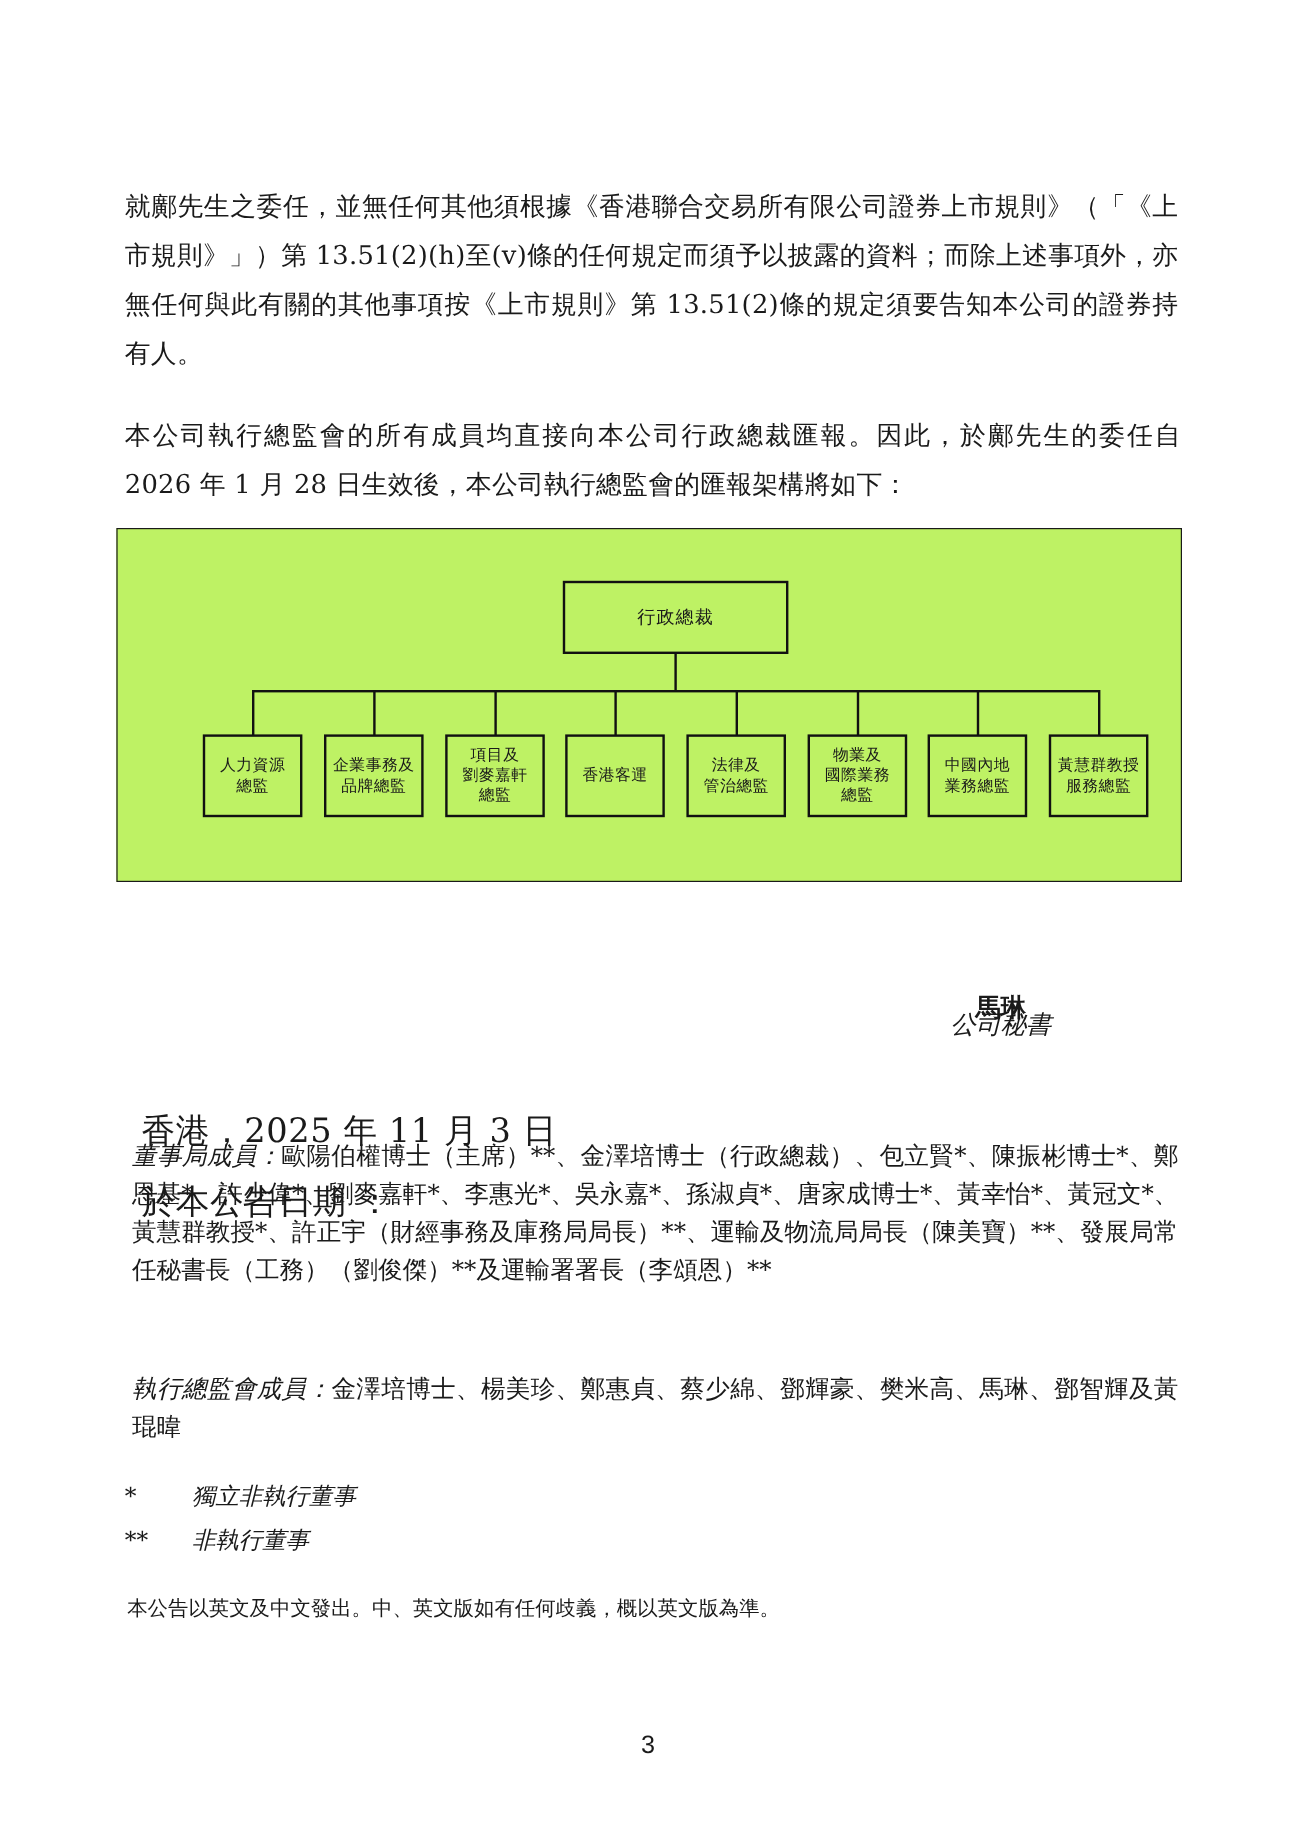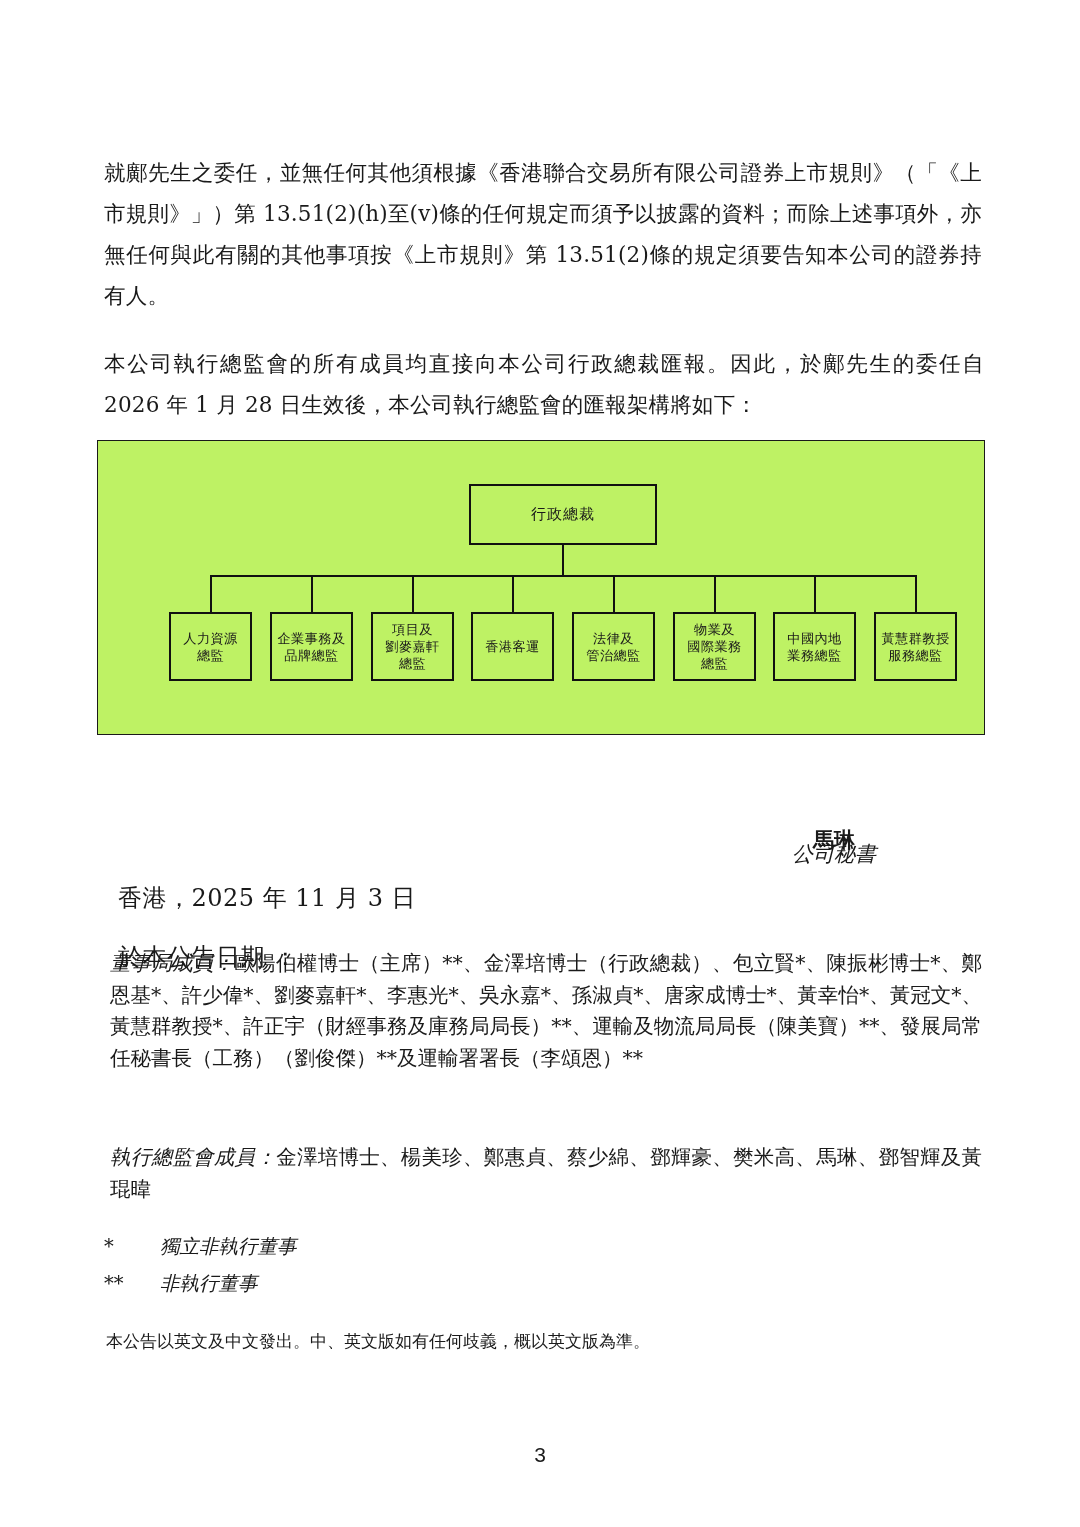--- a/index.html
+++ b/index.html
@@ -123,22 +123,23 @@
     line-height: 34px;
   }
   #sig-line1 { top: 756px; font-style: italic; }
   #sig-line2 { top: 789px; font-style: italic; margin-top: 48px; }
   #sig-line3 { top: 823px; font-weight: bold; }
 
   
   .block {
     position: absolute;
     left: 118px;
-    font-size: 24px;
+    font-size: 28px;
     line-height: 36px;
+    margin-top: 45px;
   }
   #date-line { top: 880px; letter-spacing: 0.5px; }
   #asof-line { top: 939px; letter-spacing: 0.5px; }
 
   .roster {
     position: absolute;
     left: 110px;
     width: 872px;
     font-size: 20.5px;
     line-height: 31.5px;

